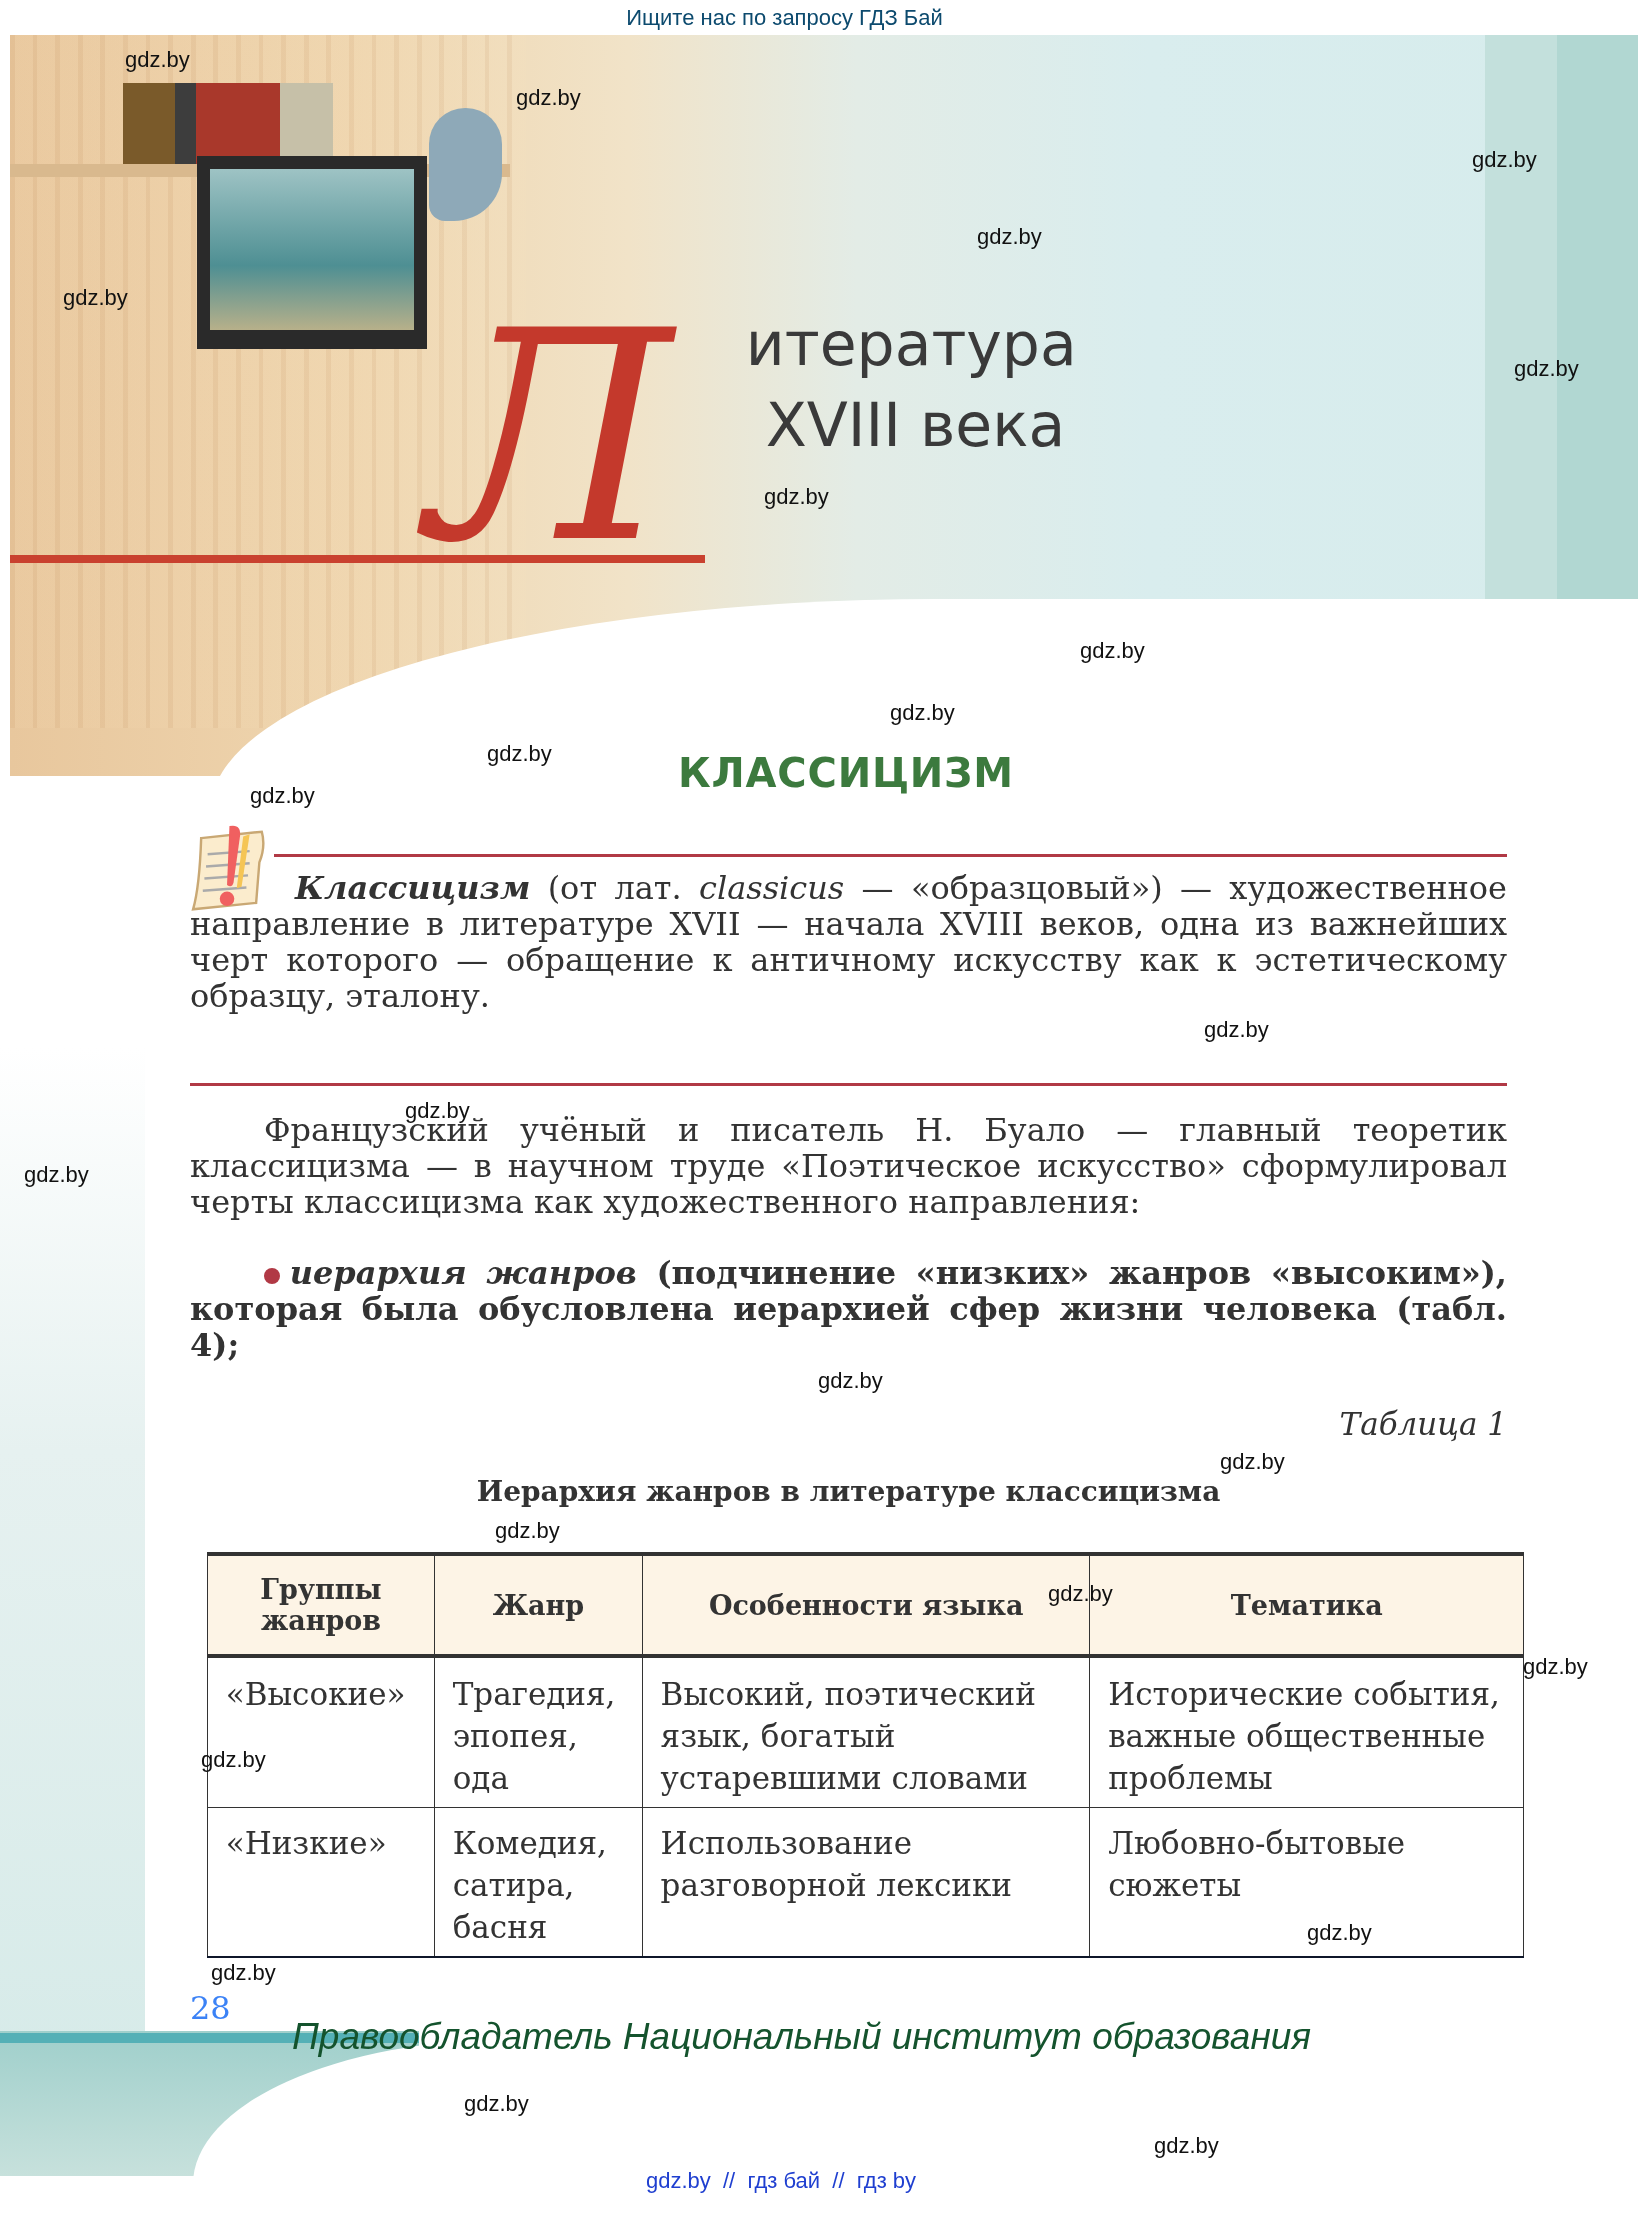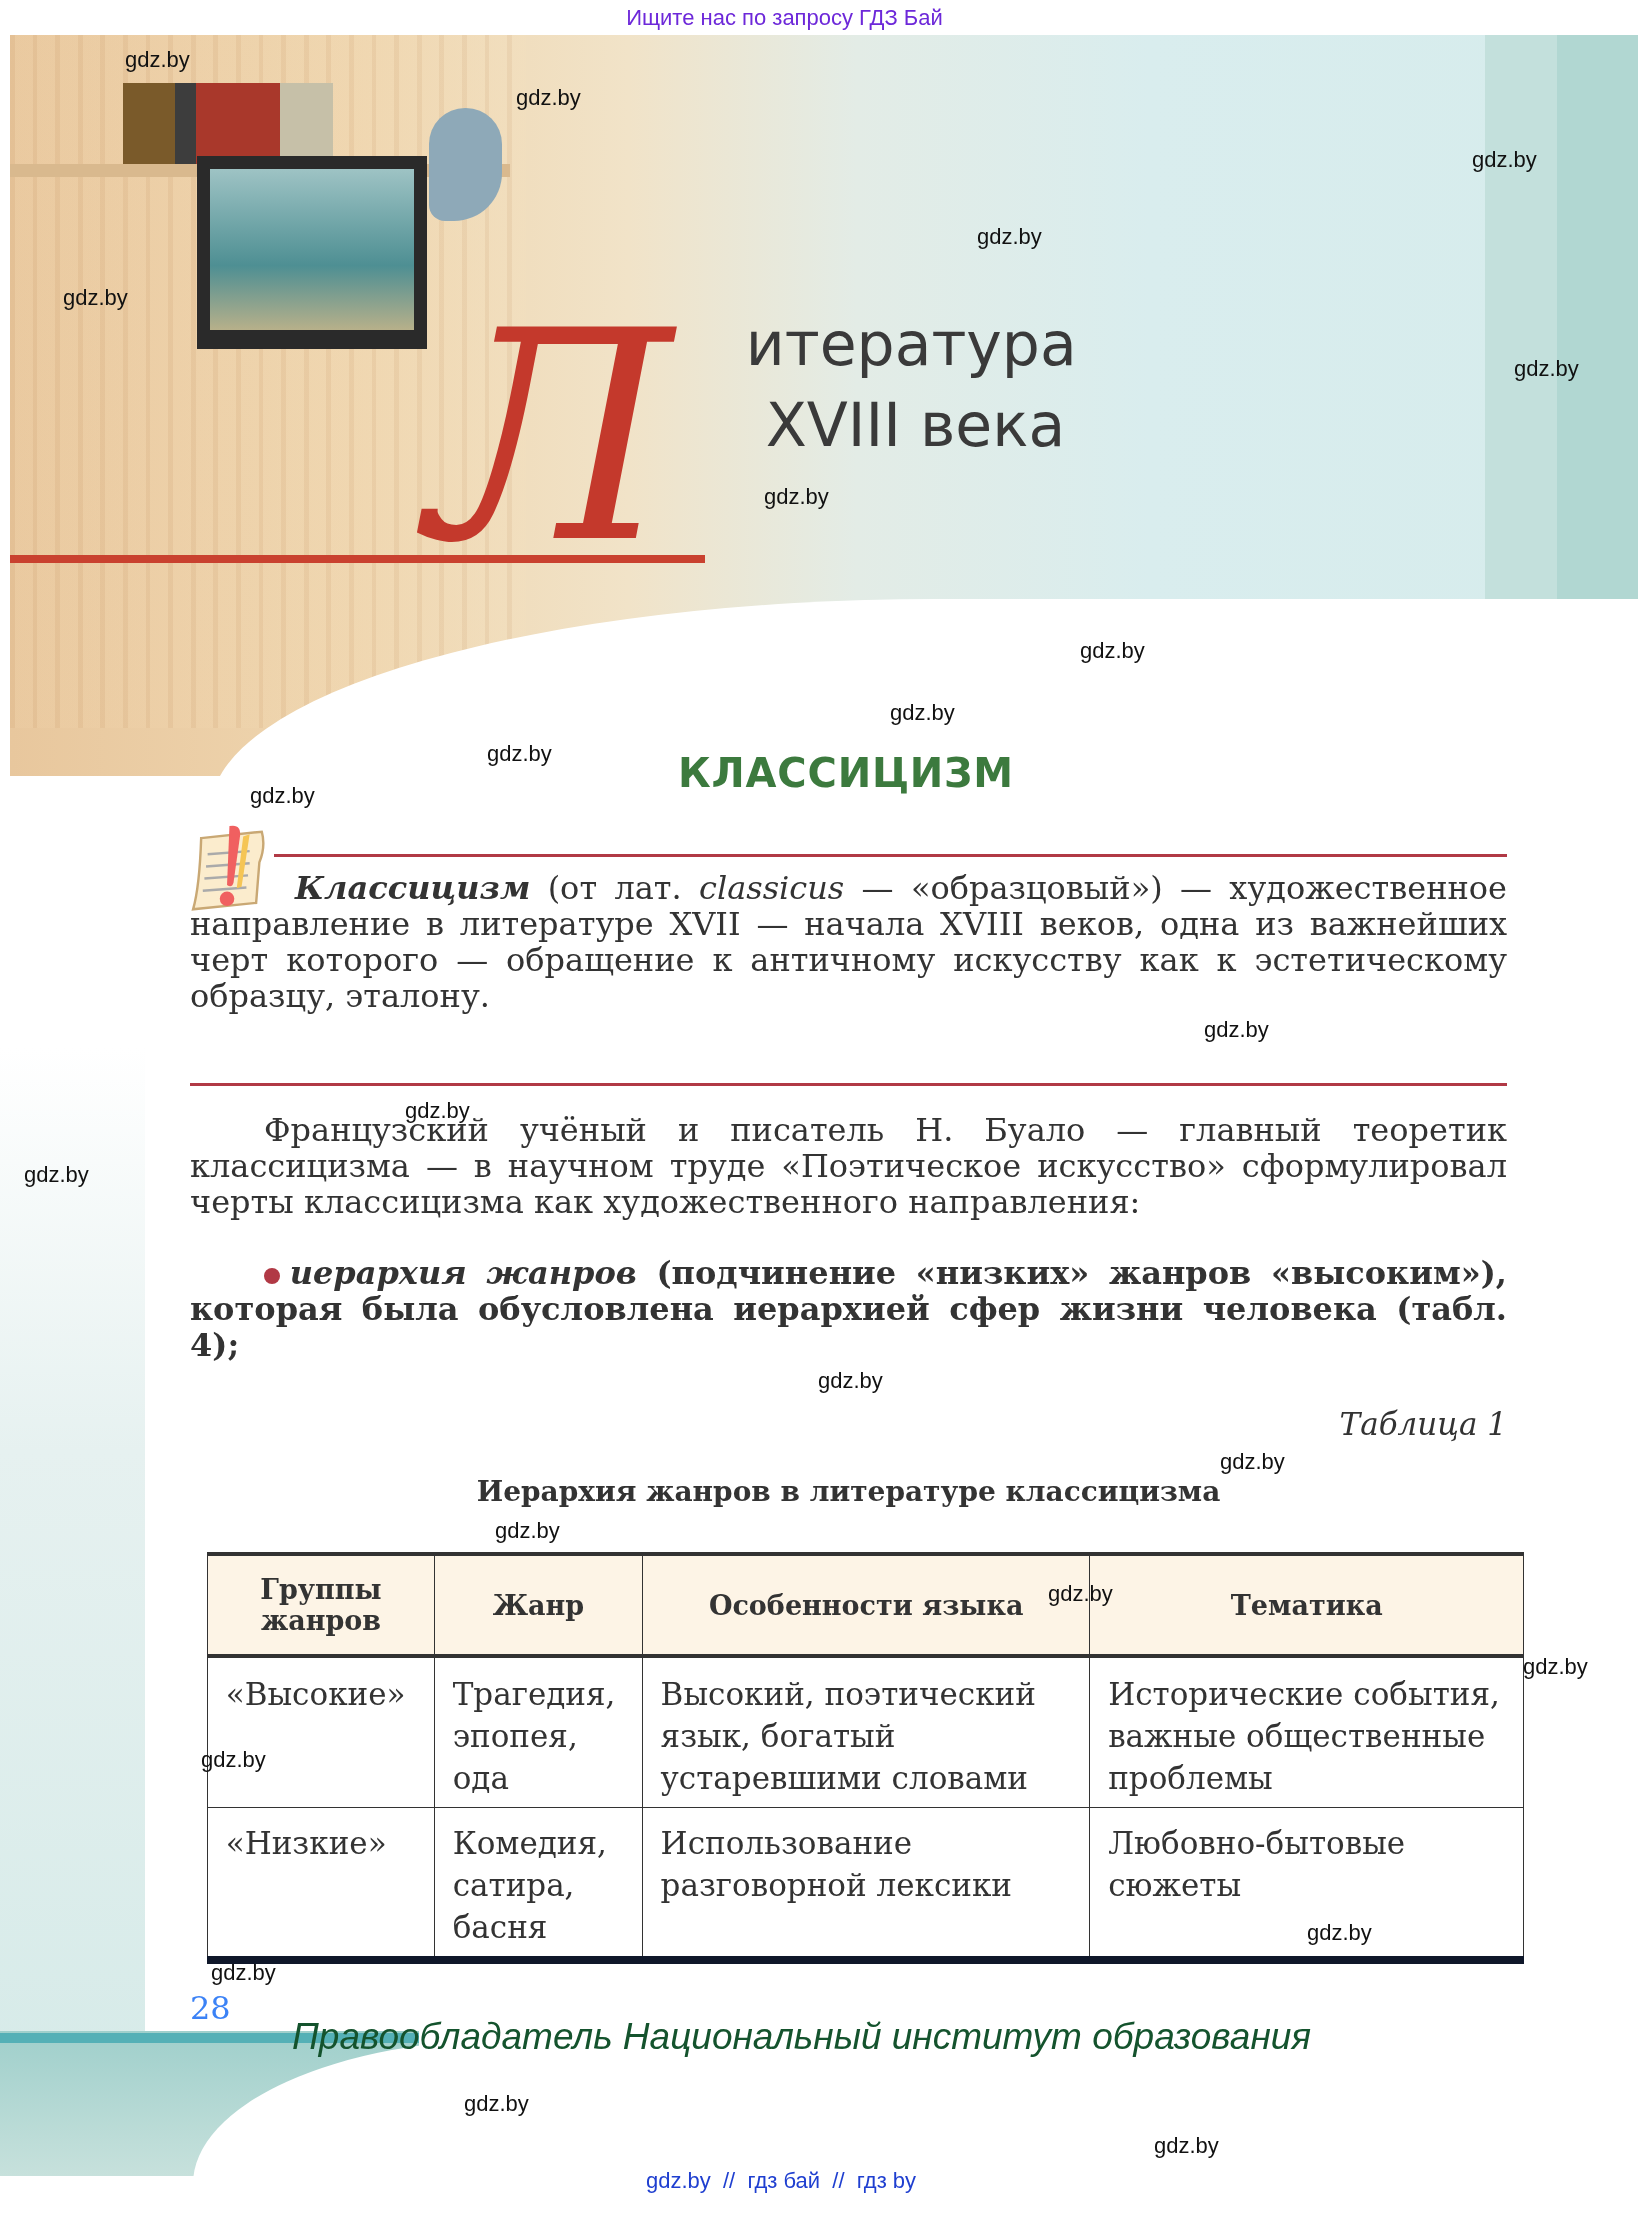--- a/index.html
+++ b/index.html
@@ -1,20 +1,20 @@
 <!DOCTYPE html>
 <html style="font-size:13px"><head>
 <meta charset="utf-8">
 <style>
   html, body { margin:0; padding:0; }
   body { width:1647px; height:2216px; position:relative; background:#ffffff; overflow:hidden;
          font-family:"DejaVu Serif", serif; color:#333; }
   .abs { position:absolute; }
   .top-banner { left:0; top:0; width:1569px; height:35px; text-align:center;
-    font-family:"Liberation Sans", sans-serif; font-size:22px; color:#6d28d9; line-height:35px; }
+    font-family:"Liberation Sans", sans-serif; font-size:22px; color:#0c4a6e; line-height:35px; }
   .hero { left:9.7px; top:35px; width:1628px; height:741px; overflow:hidden; }
   .hero-bg { position:absolute; left:0; top:0; width:1628px; height:741px;
     background: linear-gradient(90deg, #e8c79d 0%, #efd6b0 22%, #f1e3c8 38%, #e3ece6 52%, #d9edee 70%, #d6ecec 100%);
     border-bottom-left-radius: 0; }
   .hero-right-band1 { position:absolute; left:1475px; top:0; width:153px; height:741px; background:#c3e0dc; }
   .hero-right-band2 { position:absolute; left:1547px; top:0; width:81px; height:741px; background:#b1d7d2; }
   .hero-curve { position:absolute; left:201px; top:564px; width:1612px; height:725px; background:#fff;
     border-top-left-radius: 725px 210px; }
   .painting { position:absolute; left:0; top:0; width:516px; height:693px; opacity:0.55;
     background: repeating-linear-gradient(90deg, rgba(200,150,100,0.25) 0 4.8px, rgba(255,230,190,0.15) 4.8px 22.6px); }
@@ -37,21 +37,21 @@
     font-weight:bold; font-size:40px; color:#3c7a3e; letter-spacing:0.8px; }
   .rule { background:#b13945; height:3.2px; }
   .def-icon { left:185px; top:822px; width:97px; height:97px; }
   .text-block { font-family:"DejaVu Serif", serif; font-size:32px; color:#333; line-height:36px; text-align:justify; }
   .side-band { left:0; top:1048px; width:145px; height:1007px;
     background: linear-gradient(180deg, #ffffff 0%, #e6f1f0 40%, #d7ebe9 100%); }
   table.genres { border-collapse:collapse; font-family:"DejaVu Serif", serif; font-size:31px; color:#333; }
   table.genres th { background:#fdf4e6; font-weight:bold; font-size:27px; padding:4.8px 8px; border:1.6px solid #333; }
   table.genres td { vertical-align:top; padding:14.5px 17.7px 8px 17.7px; border:1.6px solid #333; line-height:42px; }
   table.genres tr.hdr th { border-top:4px solid #333; border-bottom:4px solid #333; }
-  table.genres tr.last td { border-bottom:8px solid #0f172a; }
+  table.genres tr.last td { border-bottom:2px solid #0f172a; }
   .bottom-deco { left:0; top:2031px; width:419px; height:145px;
     background: linear-gradient(180deg,#9fcfcb,#c7e1dc); border-top-right-radius: 0 0; }
   .bottom-deco-mask { left:193px; top:2039px; width:564px; height:242px; background:#fff; border-top-left-radius:322px 145px; }
   .teal-line { left:0; top:2033px; width:419px; height:9.7px; background:#54b0b6; }
 </style>
 </head>
 <body>
 
 <div class="abs top-banner">Ищите нас по запросу ГДЗ Бай</div>
 

